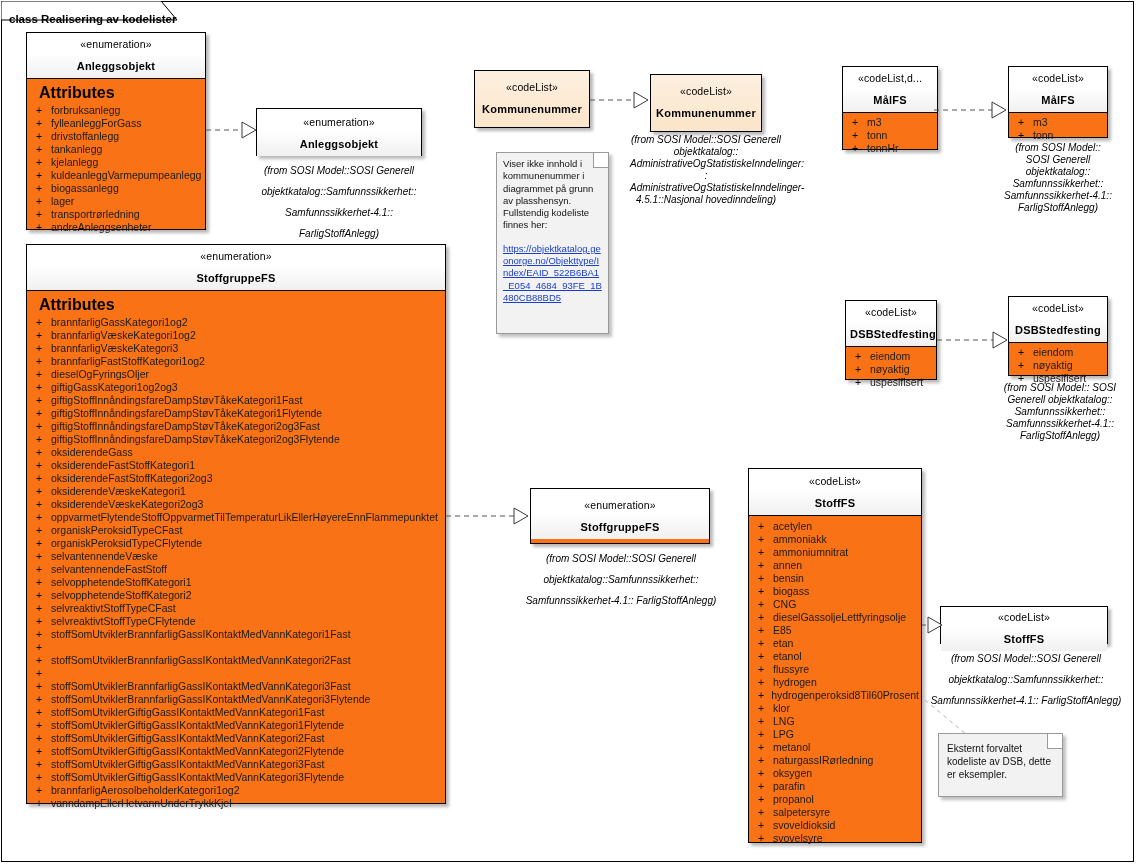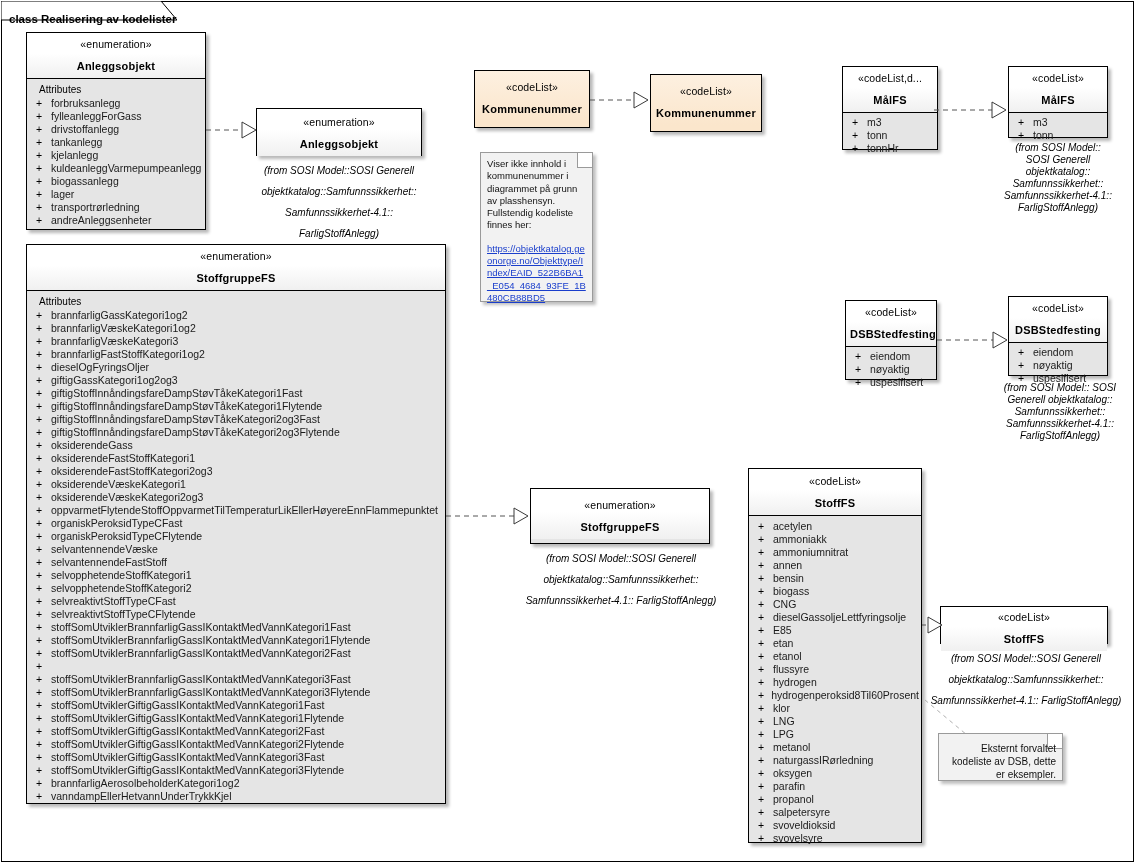--- a/index.html
+++ b/index.html
@@ -5,31 +5,31 @@
   html,body{margin:0;padding:0;background:#ffffff;}
   body{font-family:"Liberation Sans",sans-serif;}
   #canvas{position:relative;width:1137px;height:865px;overflow:hidden;background:#fff;}
 
   
   .frame{position:absolute;left:1px;top:1px;width:1133px;height:861px;border:1px solid #000;box-sizing:border-box;}
   .frame-tab-inner{position:absolute;left:0;top:0;height:35px;display:flex;align-items:center;
                    padding-left:8px;padding-right:22px;font-size:11.5px;font-weight:bold;color:#000;white-space:nowrap;}
 
   
-  .node{position:absolute;box-sizing:border-box;border:1px solid #000;background:#e5e5e5;
+  .node{position:absolute;box-sizing:border-box;border:1px solid #000;background:#f97316;
         box-shadow:3px 3px 3px rgba(0,0,0,0.28);}
   .node.cl{background:#fbe6cc;border-color:#000;}
   .hdr{box-sizing:border-box;padding:5px 4px 5px 4px;text-align:center;line-height:1.2;
        background:linear-gradient(to bottom,#ffffff 0%,#ffffff 45%,#f0f0f0 100%);}
   .node.cl .hdr{background:linear-gradient(to bottom,#fdf0e0 0%,#fbe6cc 100%);}
   .hdr .stereo{font-size:10.5px;color:#000;display:block;letter-spacing:0.1px;}
   .hdr .nm{font-size:11px;font-weight:bold;color:#000;display:block;margin-top:9px;letter-spacing:0.2px;}
   .divider{height:1px;background:#000;}
   .body{padding:4px 2px 4px 2px;}
-  .sec-title{font-size:10px;color:#000;padding:1px 0 2px 10px;}
+  .sec-title{font-size:16px;color:#000;padding:1px 0 2px 10px;font-weight:bold;}
   .attr{font-size:10.5px;color:#1a1a1a;line-height:13px;white-space:nowrap;display:flex;}
   .attr .vis{display:inline-block;width:22px;text-align:left;padding-left:7px;box-sizing:border-box;color:#000;}
   .attr .an{display:inline-block;}
 
   
   .cap{position:absolute;text-align:center;font-size:10px;font-style:italic;color:#000;line-height:21px;
        font-family:"Liberation Sans",sans-serif;}
 
   
   .note{position:absolute;box-sizing:border-box;background:#f2f2f2;border:1px solid #9a9a9a;
@@ -124,26 +124,27 @@
       <span class="nm">Kommunenummer</span>
     </div>
   </div>
 
   <div class="node cl" style="left:650px;top:74px;width:112px;height:58px;">
     <div class="hdr" style="padding-top:10px;">
       <span class="stereo">«codeList»</span>
       <span class="nm">Kommunenummer</span>
     </div>
   </div>
+  <div class="cap" style="left:630px;top:134px;width:152px;line-height:12px;">(from SOSI Model::SOSI Generell objektkatalog:: AdministrativeOgStatistiskeInndelinger: : AdministrativeOgStatistiskeInndelinger-4.5.1::Nasjonal hovedinndeling)</div>
   <svg class="arrow" style="left:590px;top:90px;width:62px;height:20px;">
     <line x1="0" y1="10" x2="44" y2="10" stroke="#555" stroke-width="1" stroke-dasharray="5,4"></line>
     <path d="M44,2 L58,10 L44,18 Z" fill="#ffffff" stroke="#3b3b3b" stroke-width="1"></path>
   </svg>
 
-  <div class="note" style="left:480px;top:152px;width:113px;height:150px;">
+  <div class="note" style="left:496px;top:152px;width:113px;height:182px;">
     <div class="fold"></div>
     <div class="ntxt" style="font-size:9.5px;line-height:12.3px;padding:5px 5px 4px 6px;">
       <span>Viser ikke innhold i kommunenummer i diagrammet på grunn av plasshensyn. Fullstendig kodeliste finnes her:</span>
       <a href="#" style="display:block;margin-top:11px;">https://objektkatalog.geonorge.no/Objekttype/Index/EAID_522B6BA1_E054_4684_93FE_1B480CB88BD5</a>
     </div>
   </div>
 
   <div class="node" style="left:842px;top:66px;width:96px;height:84px;">
     <div class="hdr">
       <span class="stereo">«codeList,d...</span>
@@ -350,21 +351,20 @@
           <div class="attr">
             <span class="vis">+</span>
             <span class="an">selvreaktivtStoffTypeCFlytende</span>
           </div>
           <div class="attr">
             <span class="vis">+</span>
             <span class="an">stoffSomUtviklerBrannfarligGassIKontaktMedVannKategori1Fast</span>
           </div>
           <div class="attr">
             <span class="vis">+</span>
-            <span class="an">stoffSomUtviklerBrannfarligGassIKontaktMedVannKategori1Flytende</span>
           </div>
           <div class="attr">
             <span class="vis">+</span>
             <span class="an">stoffSomUtviklerBrannfarligGassIKontaktMedVannKategori2Fast</span>
           </div>
           <div class="attr">
             <span class="vis">+</span>
           </div>
           <div class="attr">
             <span class="vis">+</span>
@@ -542,18 +542,18 @@
   </div>
   <div class="cap" style="left:928px;top:648px;width:196px;">(from SOSI Model::SOSI Generell objektkatalog::Samfunnssikkerhet:: Samfunnssikkerhet-4.1:: FarligStoffAnlegg)</div>
   <svg class="arrow" style="left:922px;top:615px;width:26px;height:20px;">
     <line x1="0" y1="10" x2="6" y2="10" stroke="#555" stroke-width="1" stroke-dasharray="4,3"></line>
     <path d="M6,2 L20,10 L6,18 Z" fill="#ffffff" stroke="#3b3b3b" stroke-width="1"></path>
   </svg>
 
   <svg class="arrow" style="left:925px;top:700px;width:60px;height:44px;">
     <line x1="0" y1="0" x2="48" y2="40" stroke="#b0b0b0" stroke-width="1" stroke-dasharray="4,4"></line>
   </svg>
-  <div class="note" style="left:938px;top:733px;width:125px;height:48px;text-align:right;">
+  <div class="note" style="left:938px;top:733px;width:125px;height:64px;">
     <div class="fold"></div>
     <div class="ntxt" style="font-size:10px;line-height:13px;padding:8px 6px 5px 8px;">Eksternt forvaltet kodeliste av DSB, dette er eksempler.</div>
   </div>
 
 </div>
 
 </body></html>

